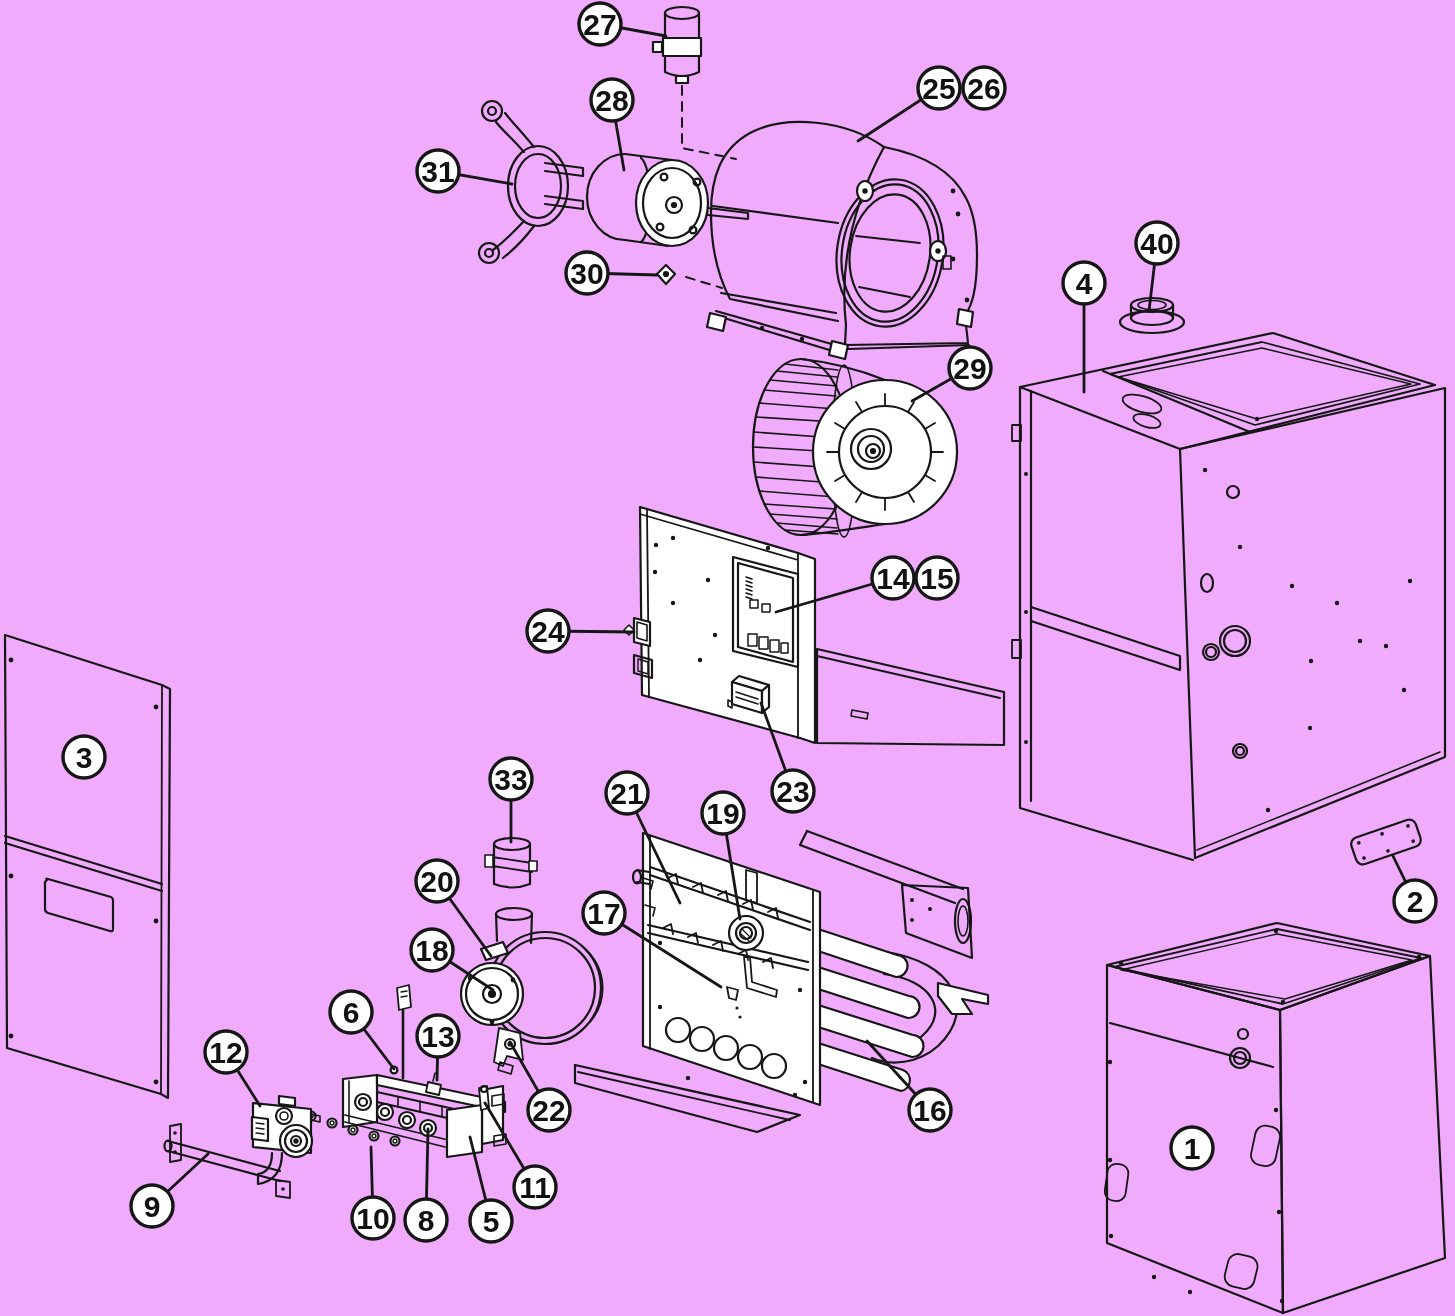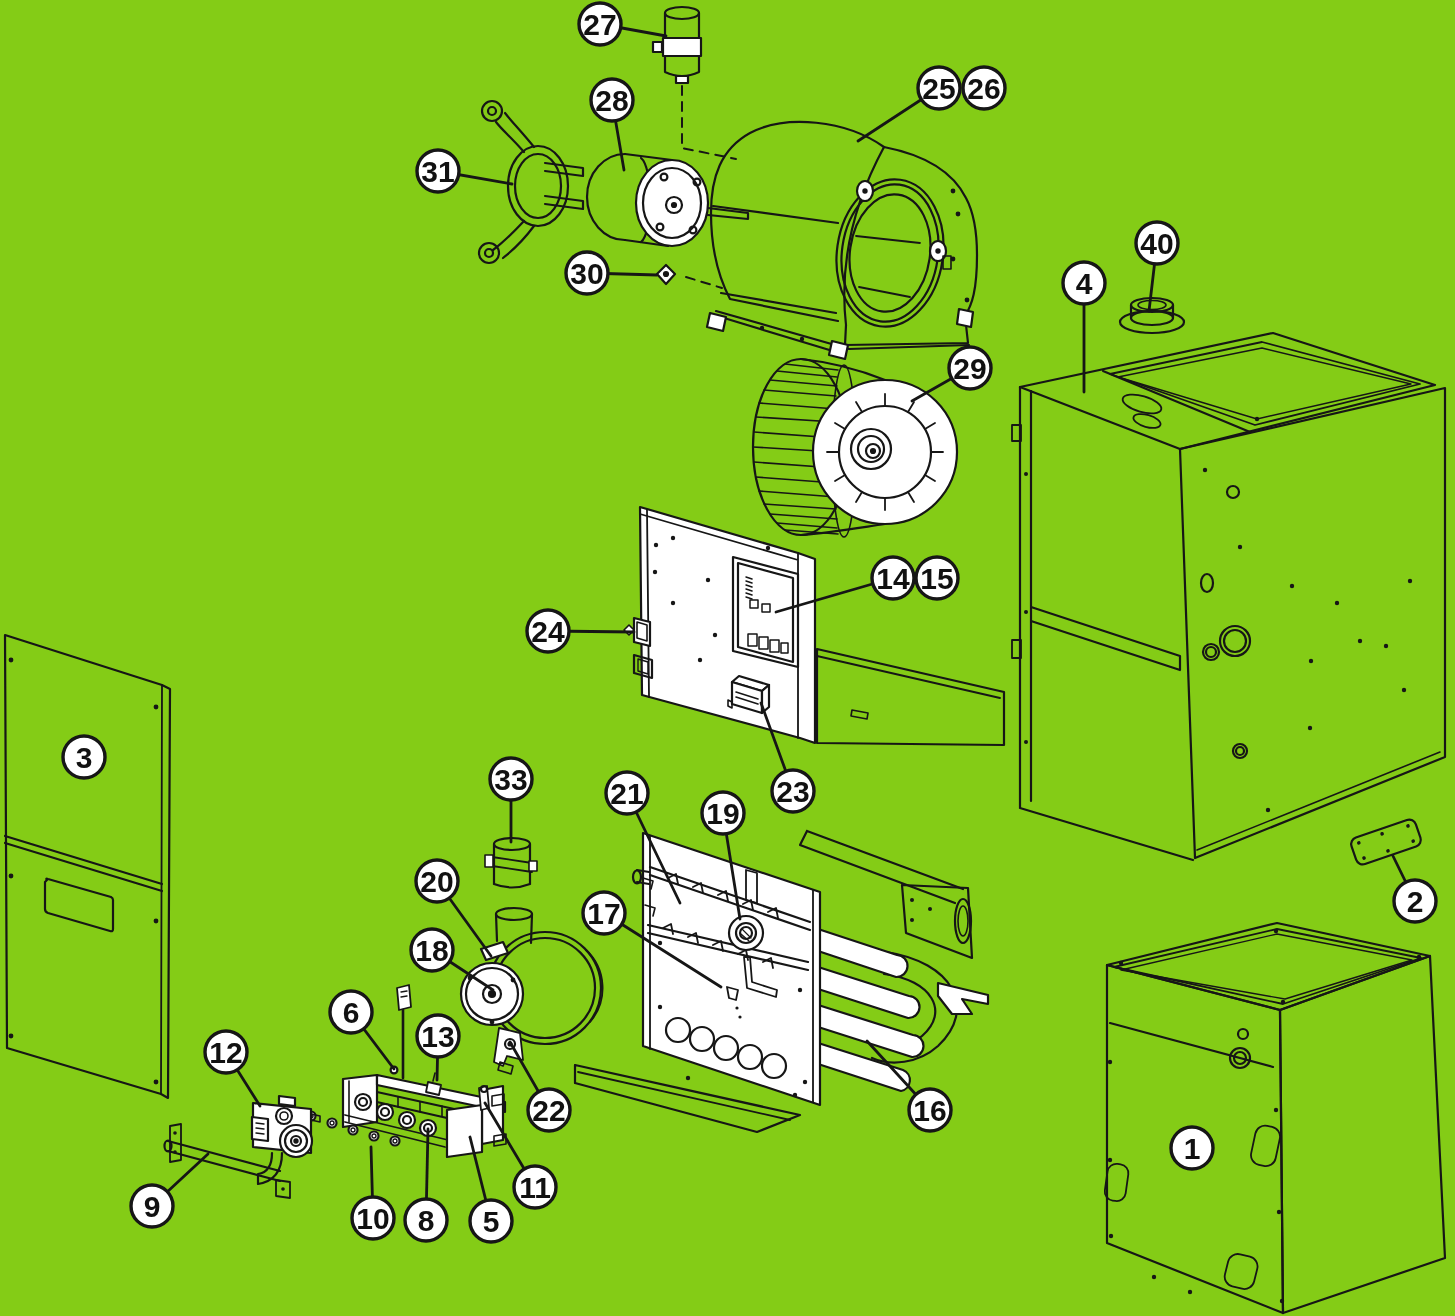--- a/index.html
+++ b/index.html
@@ -1,17 +1,17 @@
 <!DOCTYPE html>
 <html><head>
 <meta charset="utf-8">
 <style>
   html,body{margin:0;padding:0;background:#ffffff;}
   body{font-family:"Liberation Sans", sans-serif;}
-  #stage{width:1455px;height:1316px;position:relative;background:#84cc16;}
+  #stage{width:1455px;height:1316px;position:relative;background:#f0abfc;}
   svg{display:block;}
   .callout-num{font-family:"Liberation Sans","DejaVu Sans",sans-serif;font-weight:bold;}
 </style>
 </head>
 <body>
 
 <div id="stage">
 <svg id="art" width="1455" height="1316" viewBox="0 0 1455 1316" stroke="#161616" fill="none" stroke-width="2.2" stroke-linecap="round" stroke-linejoin="round">
 
   <g>

